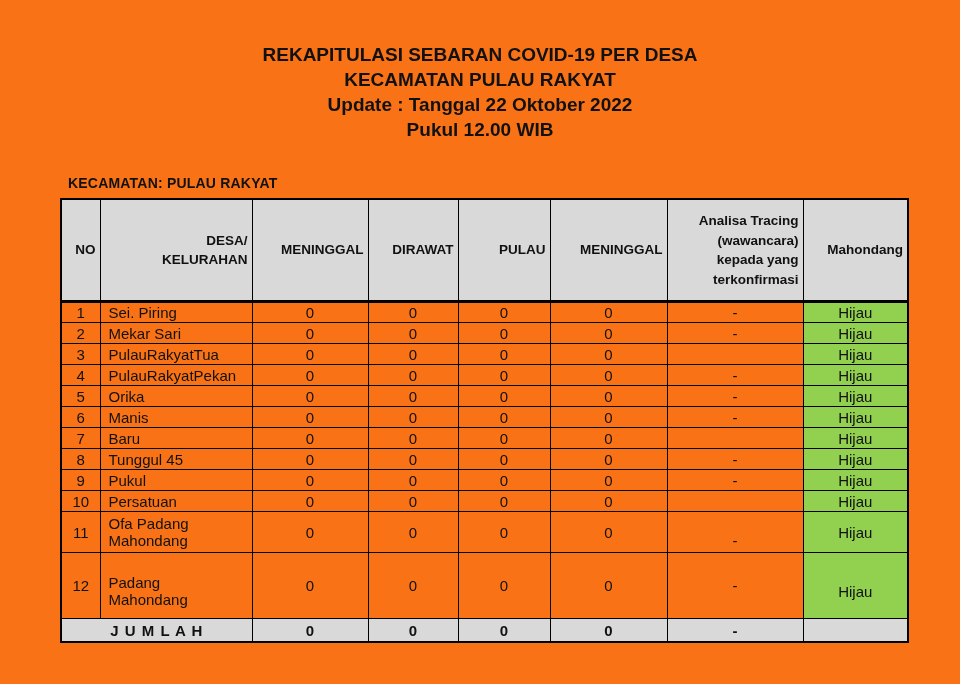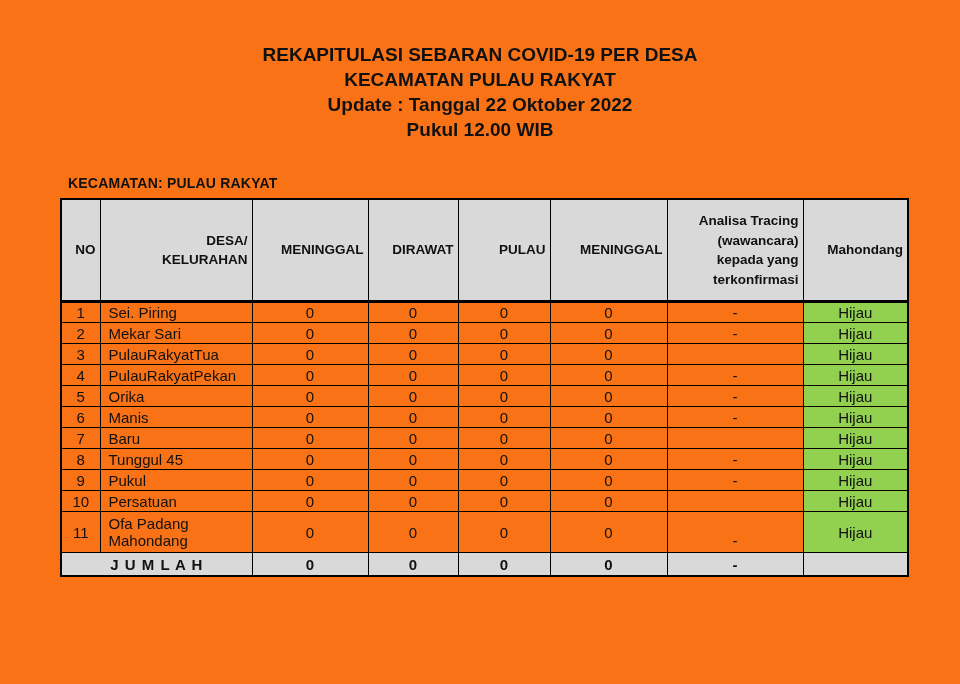--- a/index.html
+++ b/index.html
@@ -238,20 +238,30 @@
           <td class="col-desa">
             <div class="wrap">Ofa Padang Mahondang</div>
           </td>
           <td class="col-num">0</td>
           <td class="col-num">0</td>
           <td class="col-num">0</td>
           <td class="col-num">0</td>
           <td class="col-analisa">-</td>
           <td class="col-ket ket-green">Hijau</td>
         </tr>
+        <tr class="row-12">
+          <td class="col-no">12</td>
+          <td class="col-desa"><div class="wrap">Padang Mahondang</div></td>
+          <td class="col-num">0</td>
+          <td class="col-num">0</td>
+          <td class="col-num">0</td>
+          <td class="col-num">0</td>
+          <td class="col-analisa">-</td>
+          <td class="col-ket ket-green">Hijau</td>
+        </tr>
       </tbody>
     <tfoot>
       <tr>
         <td class="jumlah-label" colspan="2">J U M L A H</td>
         <td>0</td>
         <td>0</td>
         <td>0</td>
         <td>0</td>
         <td>-</td>
         <td></td>

